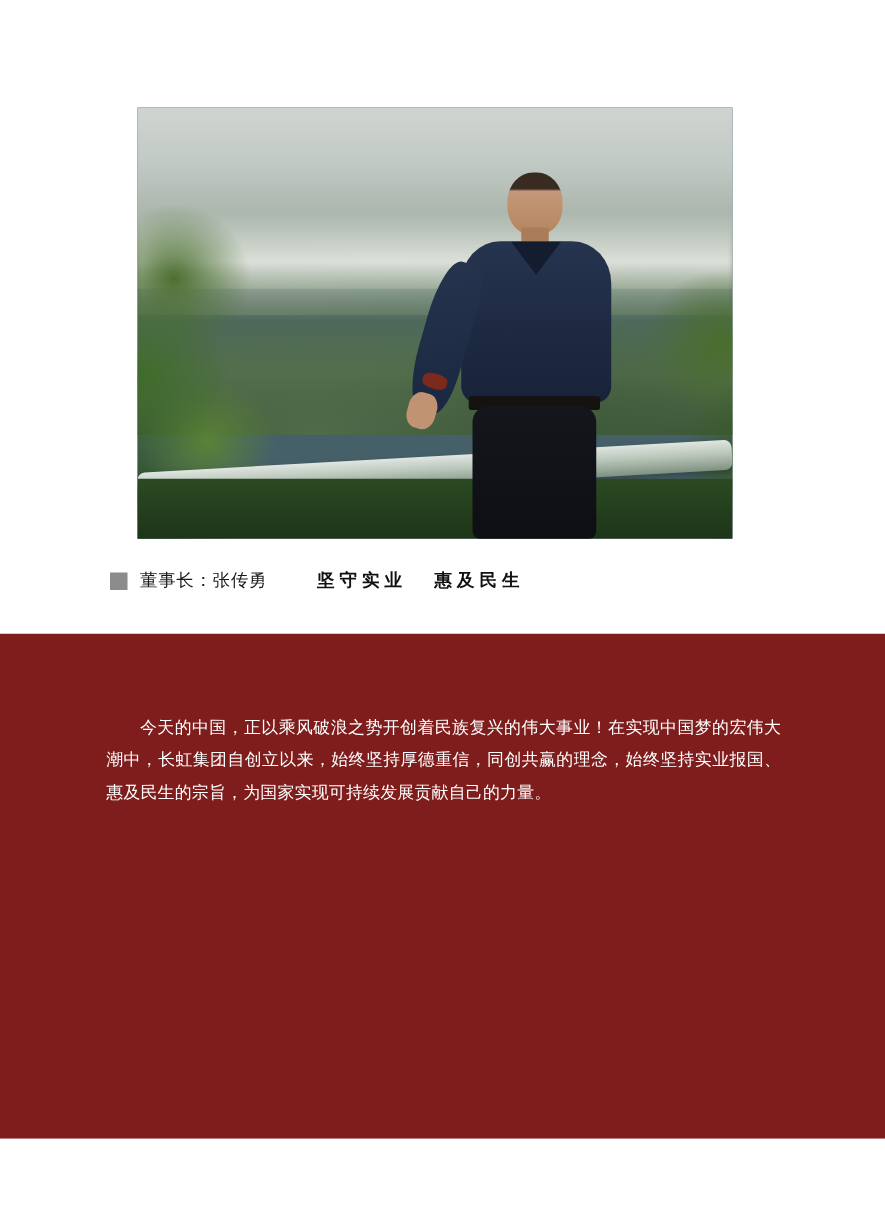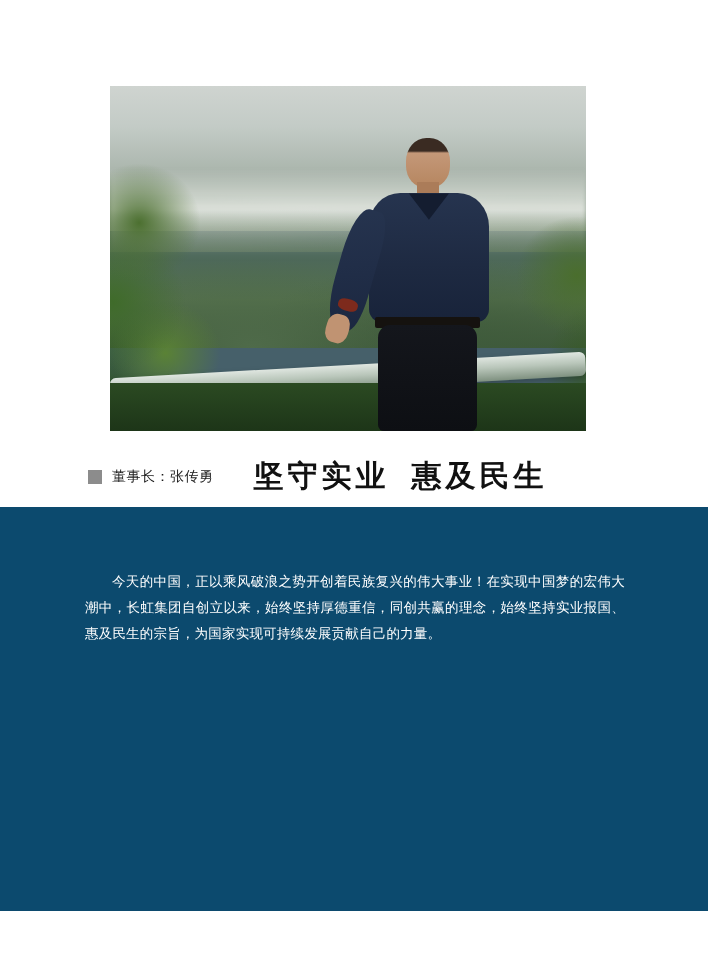--- a/index.html
+++ b/index.html
@@ -190,37 +190,37 @@
   }
   .caption-title {
     font-size: 14px;
     color: #1a1a1a;
     letter-spacing: .5px;
   }
   .slogan {
     margin-left: 30px;
     font-family: "DejaVu Serif", serif;
     font-weight: bold;
-    font-size: 30px;
+    font-size: 14px;
     letter-spacing: 4px;
     color: #111111;
   }
   .slogan .gap {
     display: inline-block;
     width: 22px;
   }
 
   
   .red-section {
     position: absolute;
     left: 0;
     top: 507px;
     width: 708px;
     height: 404px;
-    background: #0c4a6e;
+    background: #7f1d1d;
   }
   .bottom-white {
     position: absolute;
     left: 0;
     top: 911px;
     width: 708px;
     height: 54px;
     background: #ffffff;
   }
 

